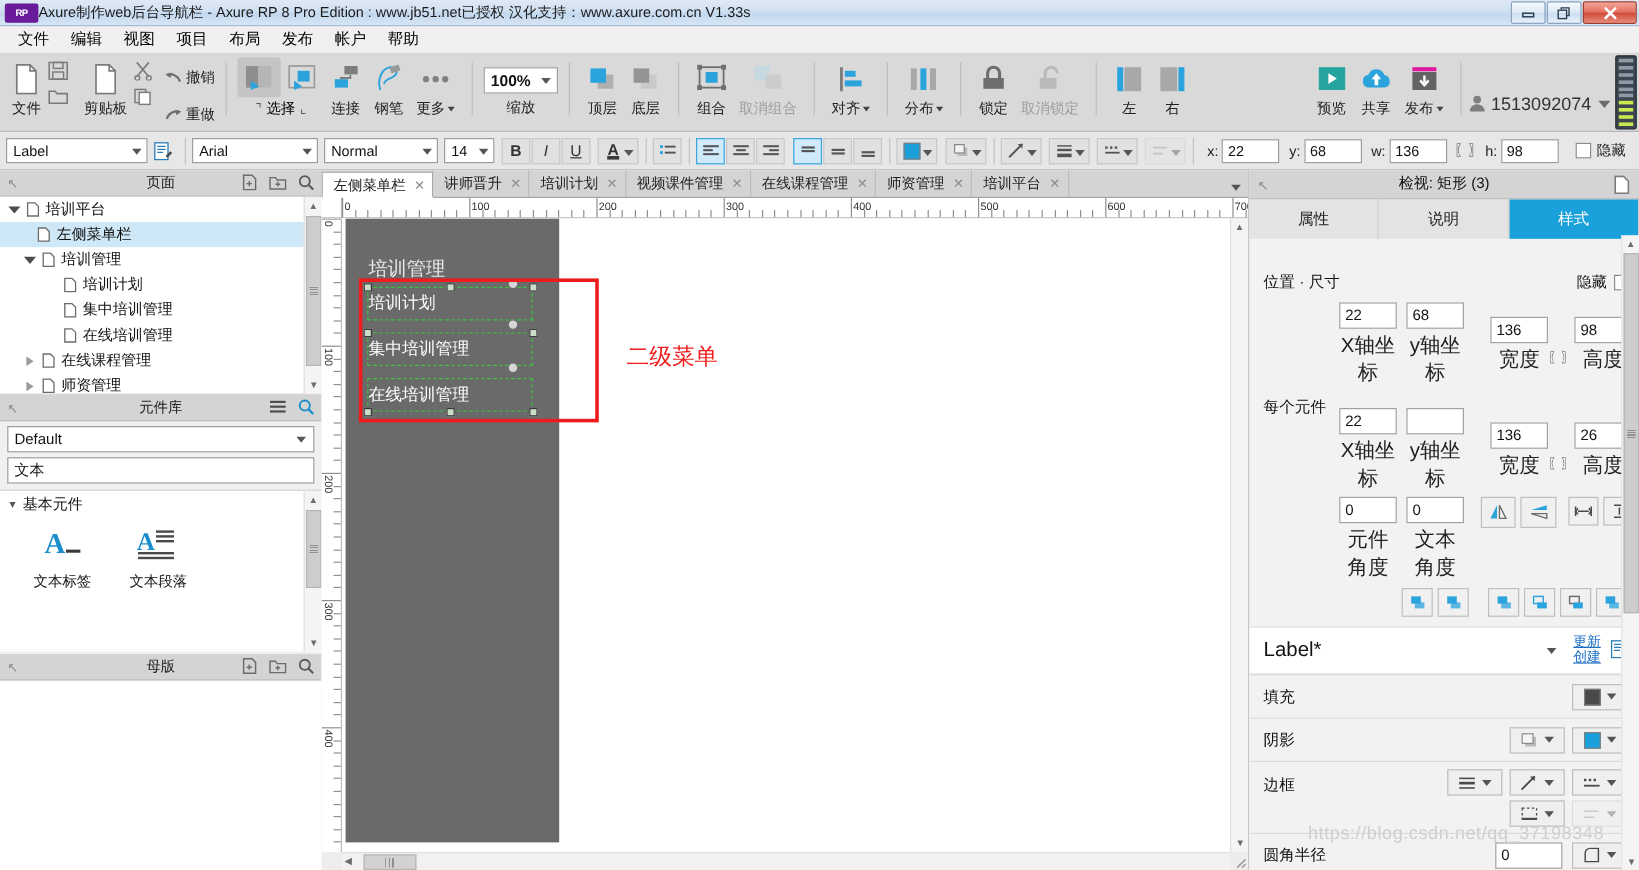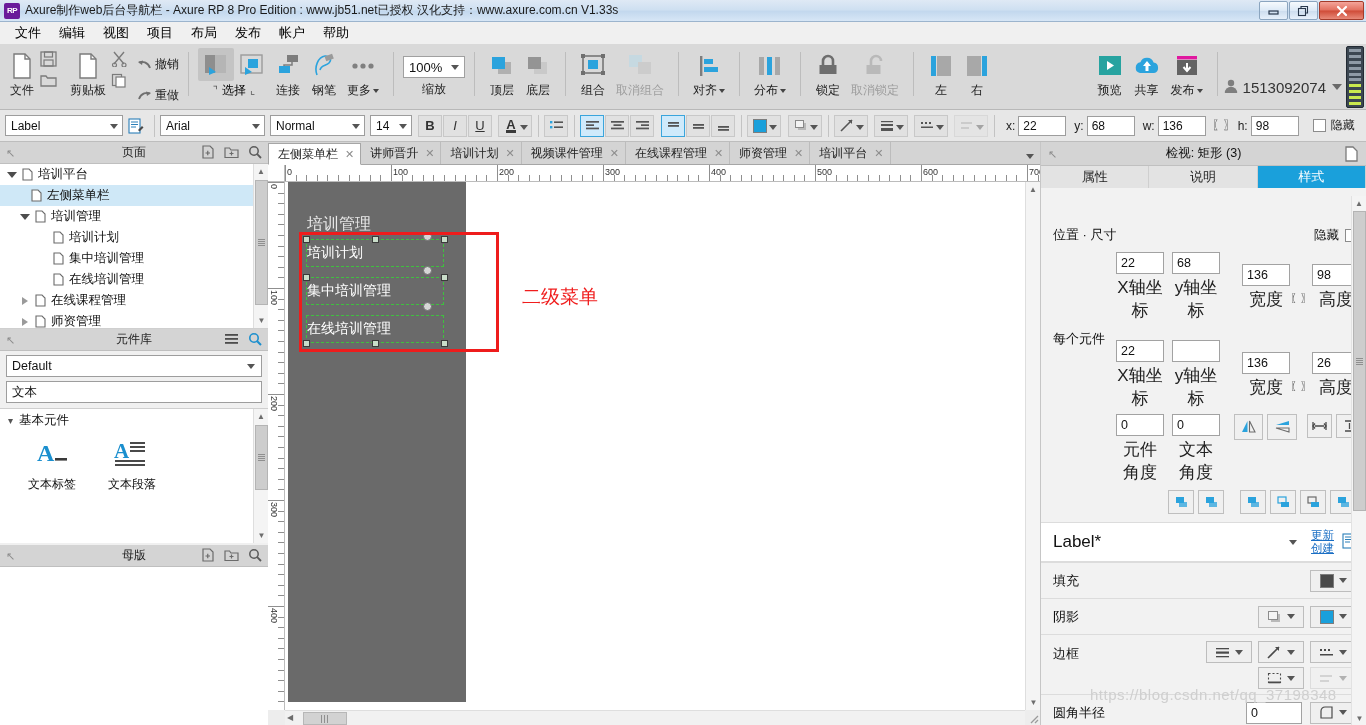--- a/index.html
+++ b/index.html
@@ -15,21 +15,21 @@
   #app { position: relative; width: 1366px; height: 725px; background: #e9e9e9; }
 
   
   .titlebar {
     position: absolute; left:0; top:0; width:1366px; height:22px;
     background: linear-gradient(to bottom, #dfe9f5 0%, #cfe0f1 45%, #c3d8ee 55%, #d7e6f6 100%);
     border-bottom: 1px solid #9cb4cd;
     display: flex; align-items: center;
   }
   .title-icon {
-    width:16px; height:16px; margin-left:4px; margin-right:5px;
+    width:28px; height:16px; margin-left:4px; 
     background:#6a1b9a; color:#fff; font-size:8px; font-weight:bold;
     display:flex; align-items:center; justify-content:center;
     border-radius:2px; letter-spacing:-0.5px;
   }
   .title-text {
     font-size: 12px; color:#1a1a1a; white-space:nowrap; overflow:hidden;
   }
   .win-buttons { position:absolute; right:2px; top:1px; display:flex; }
   .win-btn {
     width:29px; height:19px; margin-left:1px;
@@ -70,20 +70,21 @@
   .tb-btn .lb { font-size:12px; color:#222; margin-top:1px; white-space:nowrap; }
   .tb-btn.dim .lb { color:#9d9d9d; }
   .tb-btn.sel { background:#c4c4c4; border-radius:2px; }
   .tb-stack { display:flex; flex-direction:column; align-items:center;gap:10px; }
   .mini-row { display:flex; align-items:center; font-size:12px; color:#222; margin:2px 0; }
   .mini-row .mi { width:16px; display:flex; justify-content:center; margin-right:3px; }
   .zoom-box {
     width:62px; height:22px; background:#fff; border:1px solid #a0a0a0;
     display:flex; align-items:center; padding-left:5px; font-size:13px; color:#111;
     position:relative;
+    font-weight:bold;
   }
   .zoom-box .carr { position:absolute; right:5px; top:8px; }
   .tb-label-center { font-size:12px; color:#222; text-align:center; width:100%; margin-top:3px; }
 
   .arrow-down { width:0;height:0;border-left:4px solid transparent;border-right:4px solid transparent;border-top:5px solid #555; }
   .tiny-caret { width:0;height:0;border-left:3px solid transparent;border-right:3px solid transparent;border-top:4px solid #444; margin-left:2px; }
 
   .acct { display:flex; align-items:center; height:66px; padding-top:20px; }
   .acct-name { font-size:15px; color:#333; margin:0 6px 0 4px; }
   .acct-caret { width:0;height:0;border-left:5px solid transparent;border-right:5px solid transparent;border-top:6px solid #6a6a6a; }
@@ -222,21 +223,21 @@
     position:absolute; top:1px; left:18px; width:44px; height:13px; background:#d2d2d2; border:1px solid #b7b7b7;
     display:flex; align-items:center; justify-content:center;
   }
   .canvas-hscroll .btn-l { position:absolute; left:2px; top:2px; font-size:8px; color:#6d6d6d; }
   .resize-grip { position:absolute; right:1px; bottom:1px; width:12px; height:12px; color:#9a9a9a; }
 
   
   .right-col { position:absolute; left:1040px; top:142px; width:326px; height:583px; background:#f2f2f2; border-left:1px solid #c6c6c6;}
   .insp-head { height:24px; background:#d4d4d4; display:flex; align-items:center; position:relative; border-bottom:1px solid #c0c0c0;}
   .insp-head .it { width:100%; text-align:center; font-size:12.5px; color:#111; }
-  .insp-tabs { height:22px; display:flex; }
+  .insp-tabs { height:33px; display:flex; }
   .insp-tab {
     flex:1; display:flex; align-items:center; justify-content:center;
     font-size:13px; color:#222; background:#e3e3e3; border-right:1px solid #cfcfcf;
   }
   .insp-tab.active { background:#1aa0db; color:#fff; }
 
   .insp-body { position:absolute; left:0; top:54px; right:0; bottom:0; overflow:hidden; }
   .sec-title { font-size:13px; color:#111; padding:10px 0 4px 12px; display:flex; align-items:center; }
   .row { display:flex; align-items:center; }
   .num-in {

